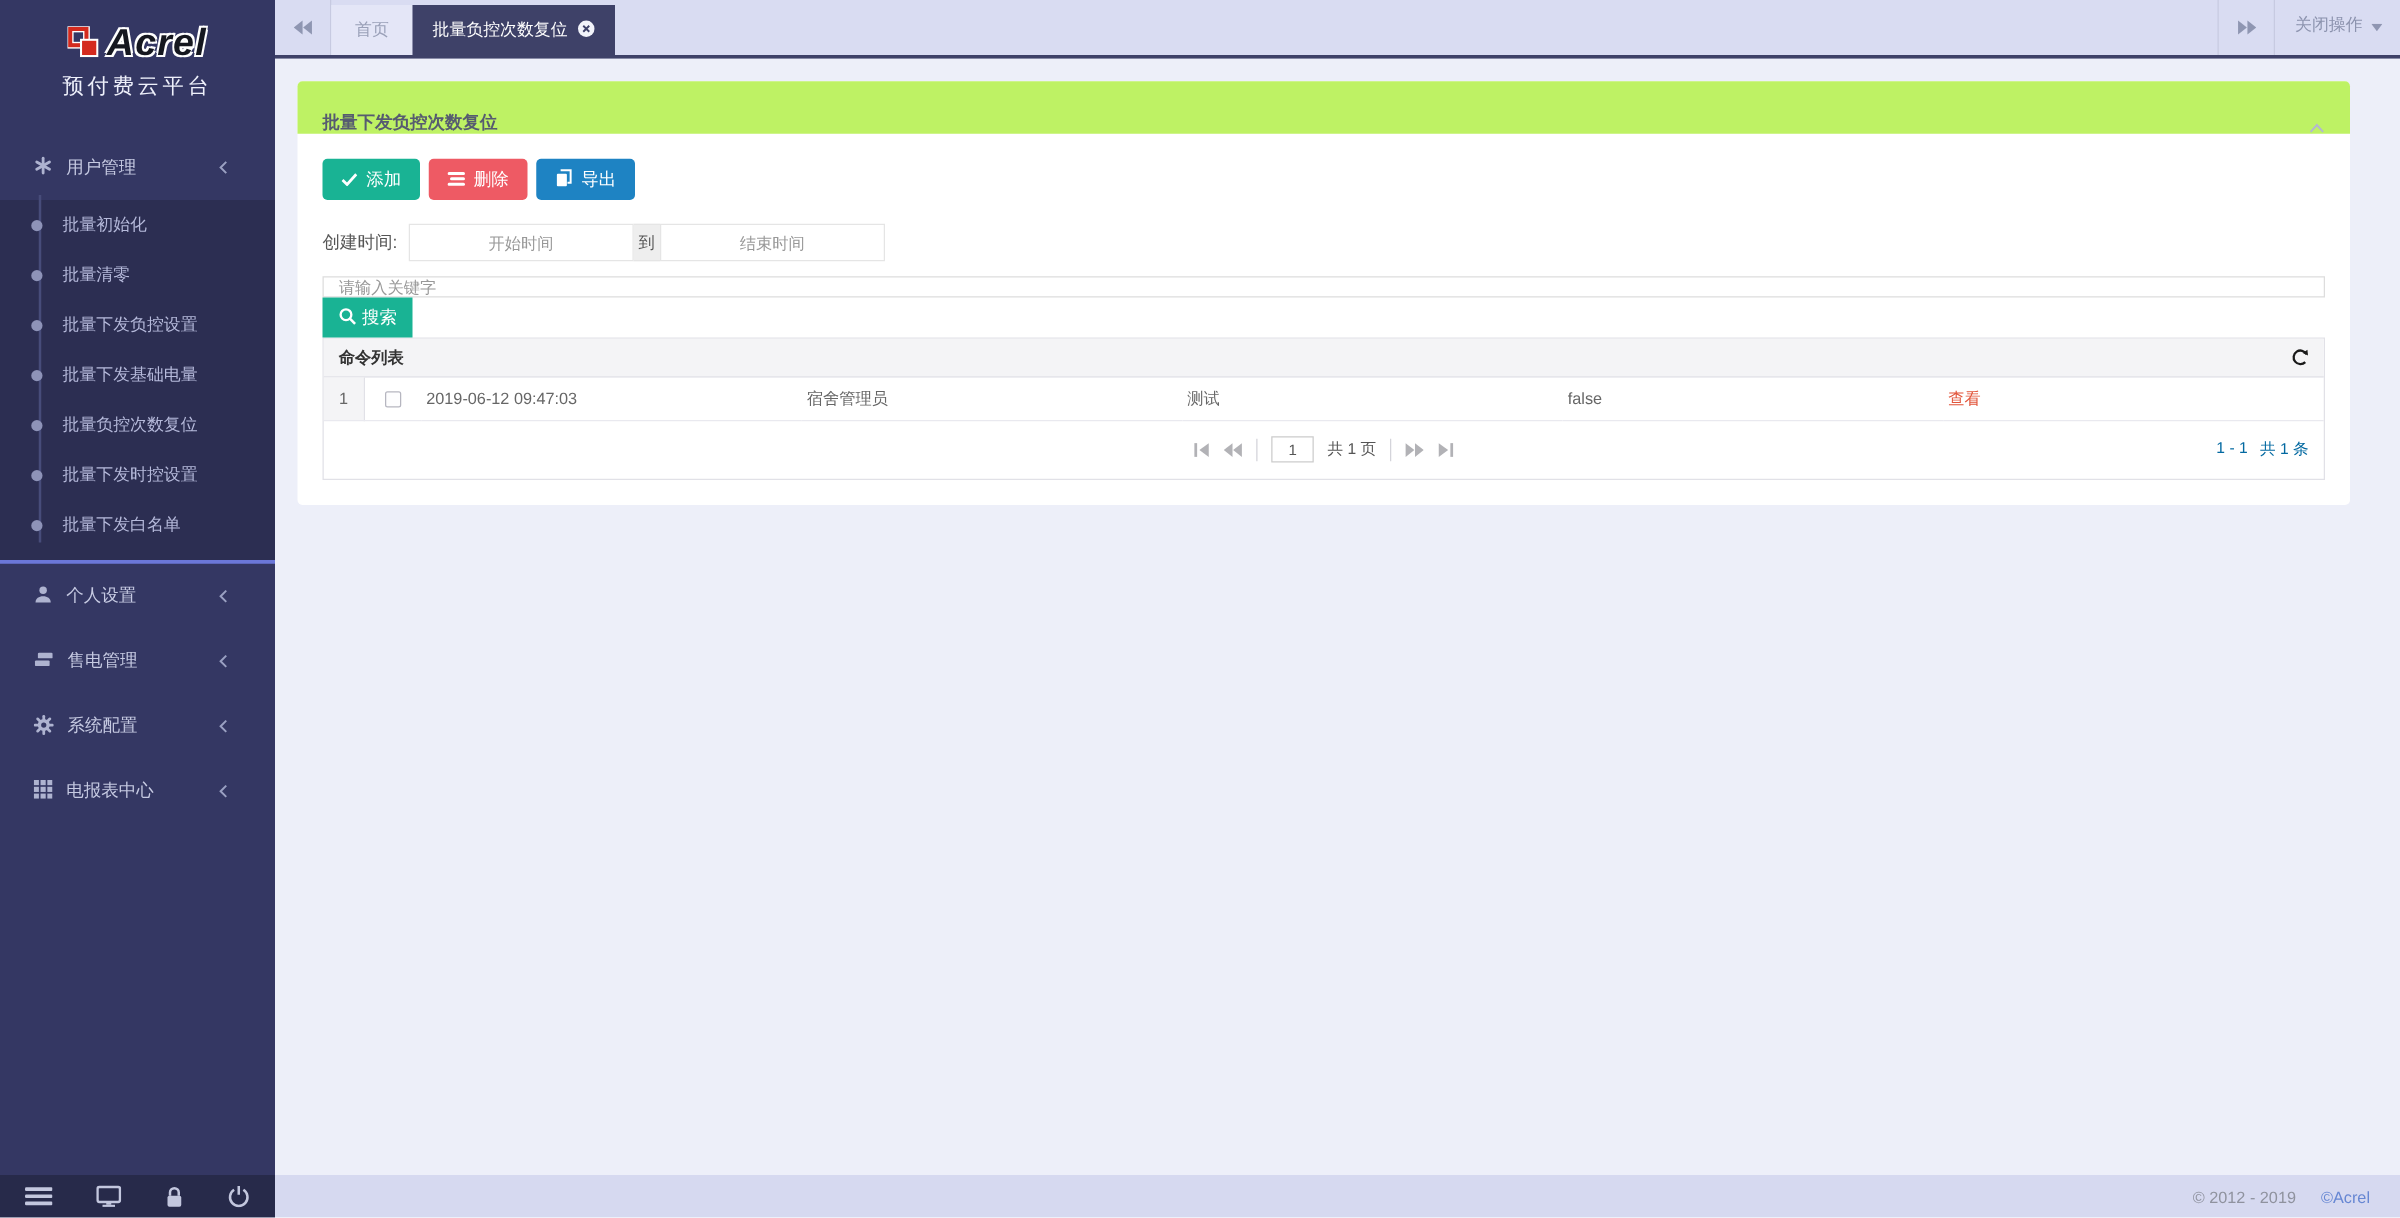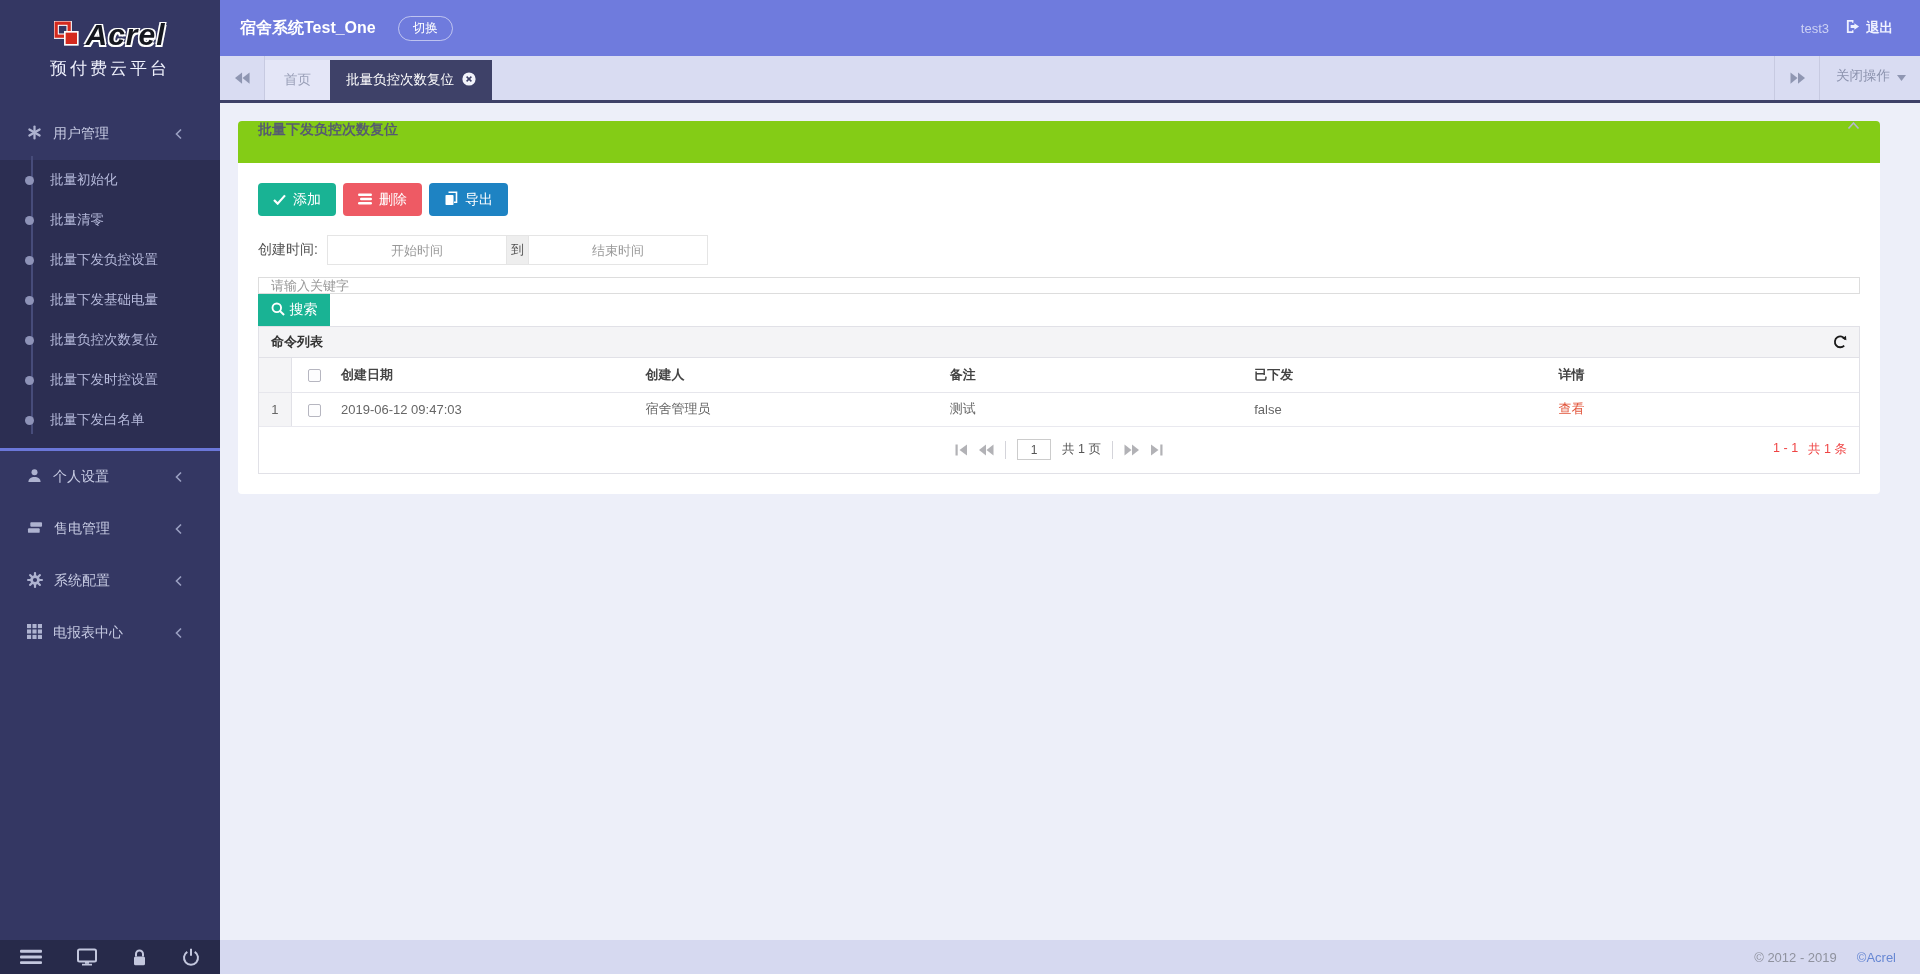--- a/index.html
+++ b/index.html
@@ -44,21 +44,21 @@
   .vsep { width:1px; height:44px; background:#c7cae1; }
   .tab { height:40px; display:flex; align-items:center; padding:0 19px; font-size:13.5px; color:#9aa0b8; cursor:pointer; }
   .tab.inactive { background:#e4e6f7; }
   .tab.active { background:#3e4168; color:#fff; gap:8px; padding:0 16px; }
   .tabbar-spacer { flex:1; }
   .close-ops { height:44px; display:flex; align-items:center; gap:7px; padding:0 14px 4px 16px; color:#8c93ae; font-size:13.5px; cursor:pointer; }
 
   
   .content { flex:1; background:#edeff9; padding:18px 40px 0 18px; overflow:hidden; }
   .panel { background:#fff; border-radius:4px; }
-  .panel-hd { height:42px; background:#84cc16; border-radius:4px 4px 0 0; display:flex; align-items:flex-start; padding:0 20px; }
+  .panel-hd { height:42px; background:#bef264; border-radius:4px 4px 0 0; display:flex; align-items:flex-end; padding:0 20px; }
   .panel-title { font-size:14px; font-weight:bold; color:#565b70; }
   .panel-collapse { margin-left:auto; display:flex; cursor:pointer; }
   .panel-bd { padding:20px; }
 
   .btn-row { display:flex; gap:7px; }
   .btn { height:33px; padding:0 15px; border:none; border-radius:4px; color:#fff; font-size:14px; display:inline-flex; align-items:center; gap:7px; cursor:pointer; font-family:inherit; }
   .btn-add { background:#19b394; }
   .btn-del { background:#ee5a64; }
   .btn-exp { background:#1e83c3; }
 
@@ -87,21 +87,21 @@
   .cell-num { background:#f4f4f6; border-right:1px solid #e1e1e7; text-align:center !important; padding-left:0 !important; color:#555; }
   .cell-chk { text-align:center !important; padding-left:0 !important; }
   .chk { appearance:none; -webkit-appearance:none; width:13px; height:13px; border:1px solid #b6b6c0; border-radius:2px; background:#fdfdfe; vertical-align:middle; cursor:pointer; }
   .detail-link { color:#e2553b; cursor:pointer; }
 
   .pager { position:relative; height:46px; display:flex; align-items:center; justify-content:center; gap:11px; }
   .pg-sep { width:1px; height:18px; background:#d4d4da; }
   .pg-btn { display:flex; cursor:pointer; }
   .pg-input { width:34px; height:21px; border:1px solid #ccc; text-align:center; font-size:12px; color:#555; outline:none; font-family:inherit; }
   .pg-pages { font-size:12.5px; color:#555; }
-  .pg-right { position:absolute; right:12px; font-size:12.5px; color:#ef4444; display:flex; gap:10px; }
+  .pg-right { position:absolute; right:12px; font-size:12.5px; color:#0369a1; display:flex; gap:10px; }
 
   
   .footer { height:34px; background:#d6d9f0; display:flex; align-items:center; justify-content:flex-end; padding-right:24px; font-size:13px; color:#8f929e; gap:20px; }
   .footer-link { color:#6787d3; cursor:pointer; }
 </style>
 </head>
 <body>
 
 <div class="app">
 
@@ -258,33 +258,20 @@
           <svg width="18" height="18" viewBox="0 0 18 18">
             <path d="M5.3 3.8a7 7 0 107.4 0" fill="none" stroke="#c3c7de" stroke-width="2"></path>
             <line x1="9" y1="0.8" x2="9" y2="7.8" stroke="#c3c7de" stroke-width="2"></line>
           </svg>
         </span>
     </div>
   </aside>
 
   <div class="main">
 
-    <header class="topbar">
-      <span class="sys-name">宿舍系统Test_One</span>
-      <button class="switch-btn">切换</button>
-      <span class="topbar-spacer"></span>
-      <span class="username">test3</span>
-      <span class="logout">
-        <span><svg width="15" height="15" viewBox="0 0 16 16" fill="#eef0ff">
-              <path d="M2 1h7v3H7.5V3H4v10h3.5v-1H9v3H2z"></path>
-              <path d="M10 4.5L15 8l-5 3.5V9.5H6v-3h4z"></path>
-            </svg></span>
-        <span>退出</span>
-      </span>
-    </header>
 
     <div class="tabbar">
       <span class="tab-scroller">
           <svg width="15" height="12" viewBox="0 0 16 12" fill="#8f96b2">
             <path d="M7.5 0v12L0 6z"></path>
             <path d="M15.5 0v12L8 6z"></path>
           </svg>
         </span>
       <span class="vsep"></span>
       <div class="tab inactive">
@@ -382,29 +369,20 @@
               <colgroup>
                   <col class="col-num">
                   <col class="col-chk">
                   <col>
                   <col>
                   <col>
                   <col>
                   <col>
                 </colgroup>
               <tbody>
-                  <tr>
-                <th class="cell-num"></th>
-                <th class="cell-chk"><input type="checkbox" class="chk" style=""></th>
-                <th>创建日期</th>
-                <th>创建人</th>
-                <th>备注</th>
-                <th>已下发</th>
-                <th>详情</th>
-              </tr>
               <tr>
                 <td class="cell-num">1</td>
                 <td class="cell-chk"><input type="checkbox" class="chk" style=""></td>
                 <td>2019-06-12 09:47:03</td>
                 <td>宿舍管理员</td>
                 <td>测试</td>
                 <td>false</td>
                 <td><span class="detail-link">查看</span></td>
               </tr>
             </tbody>

